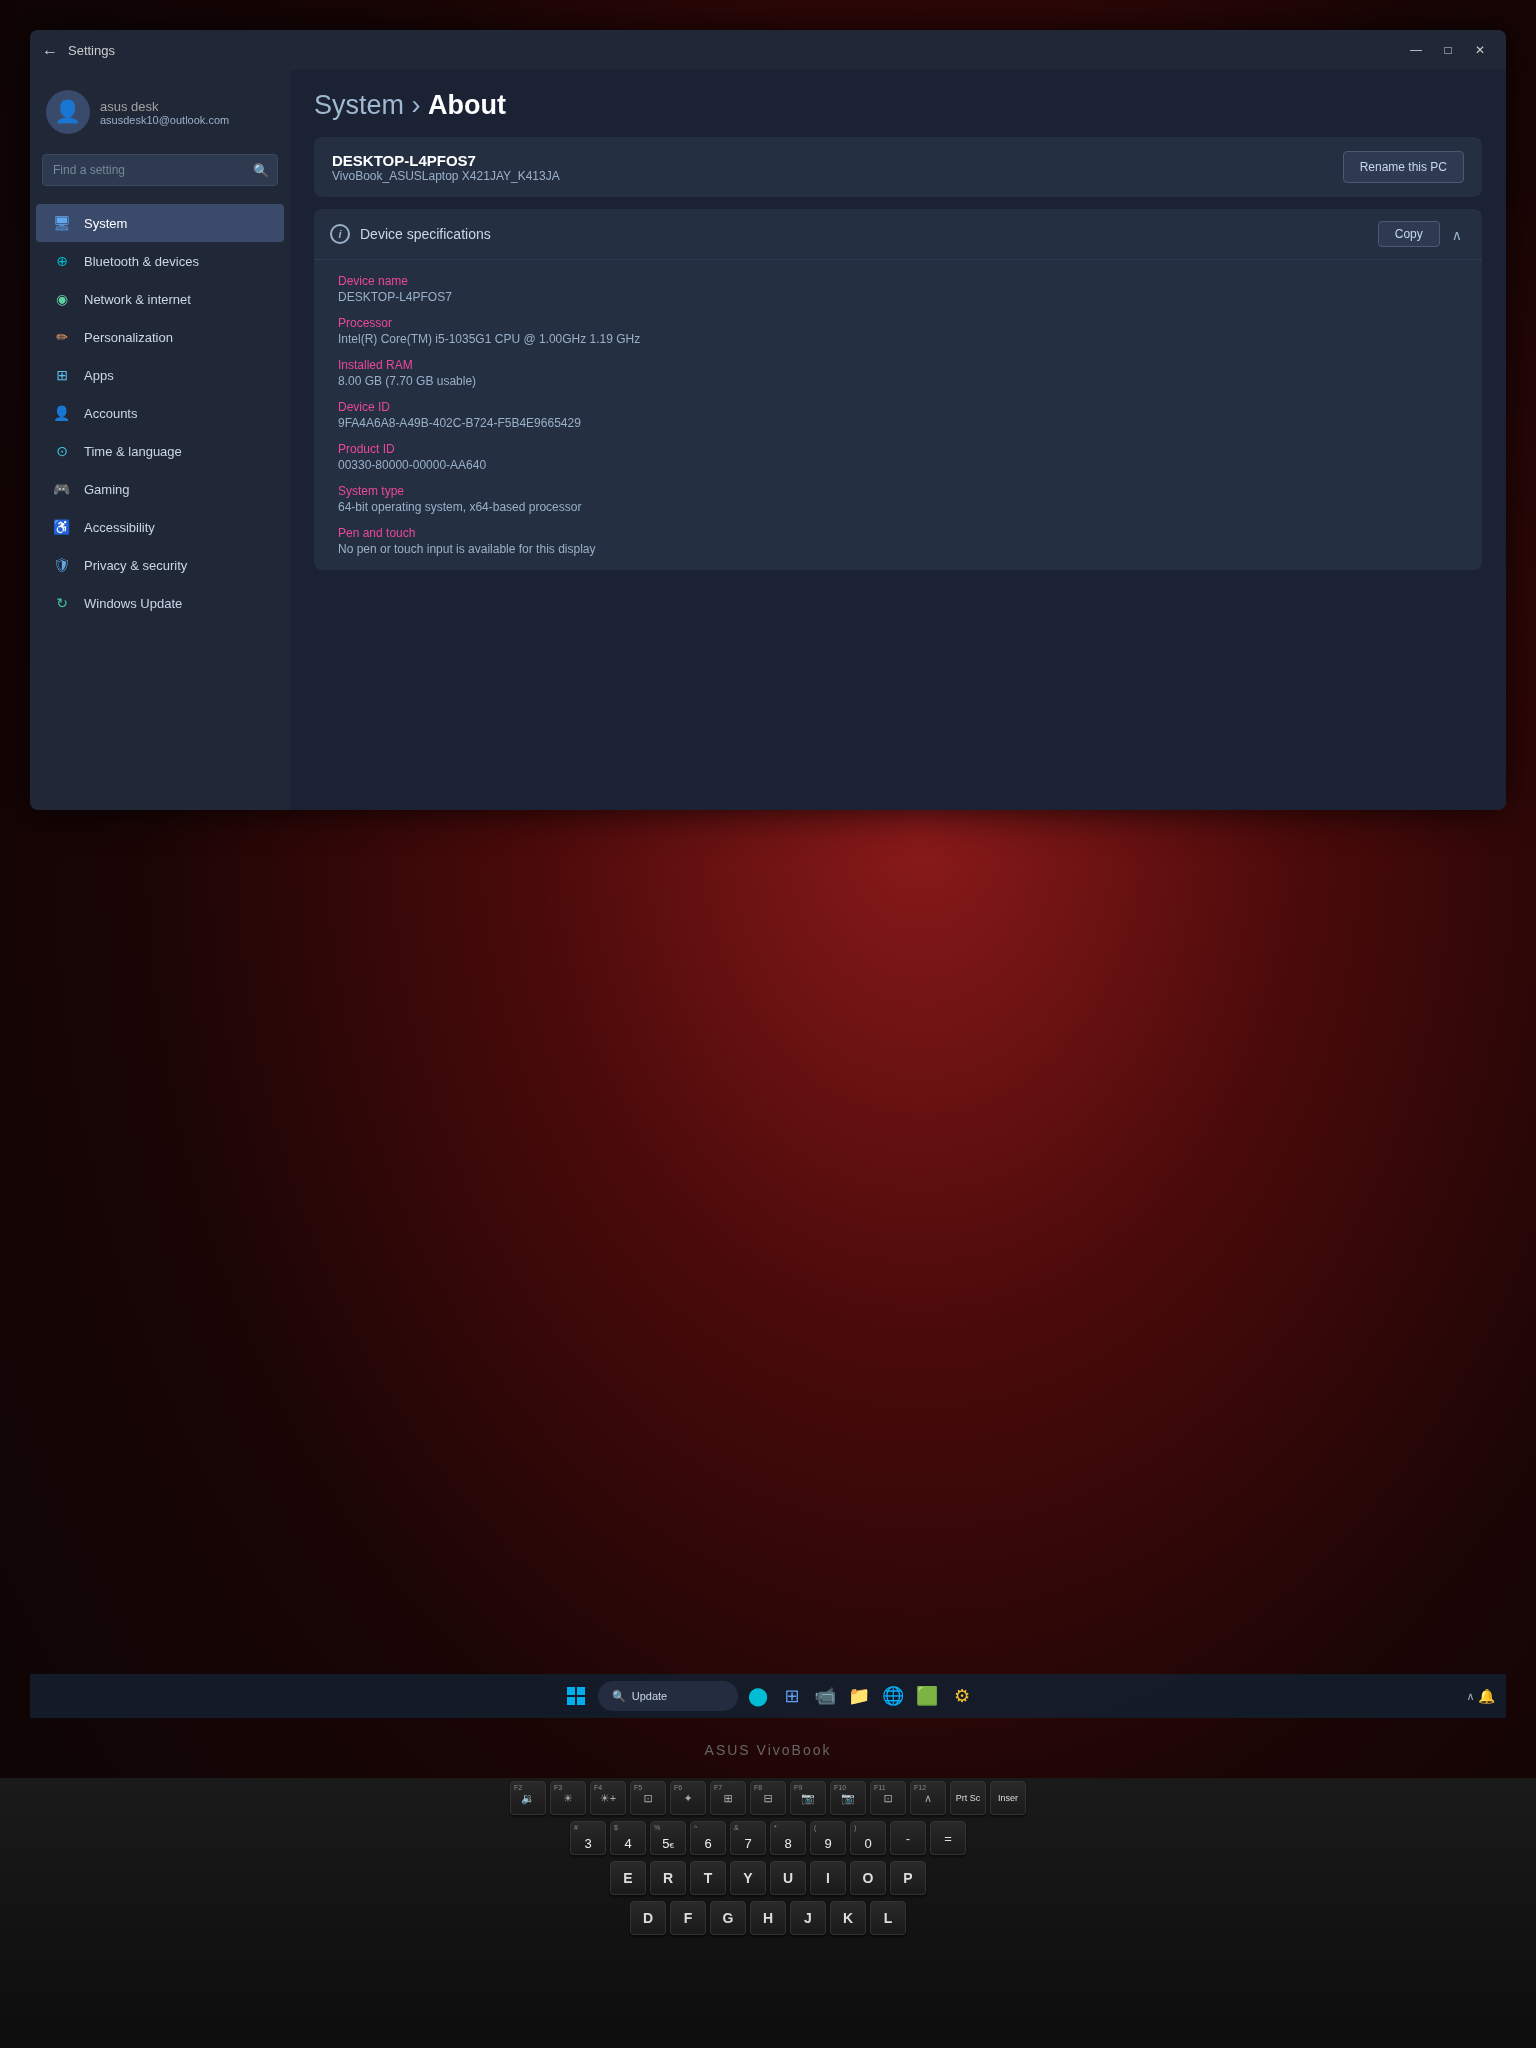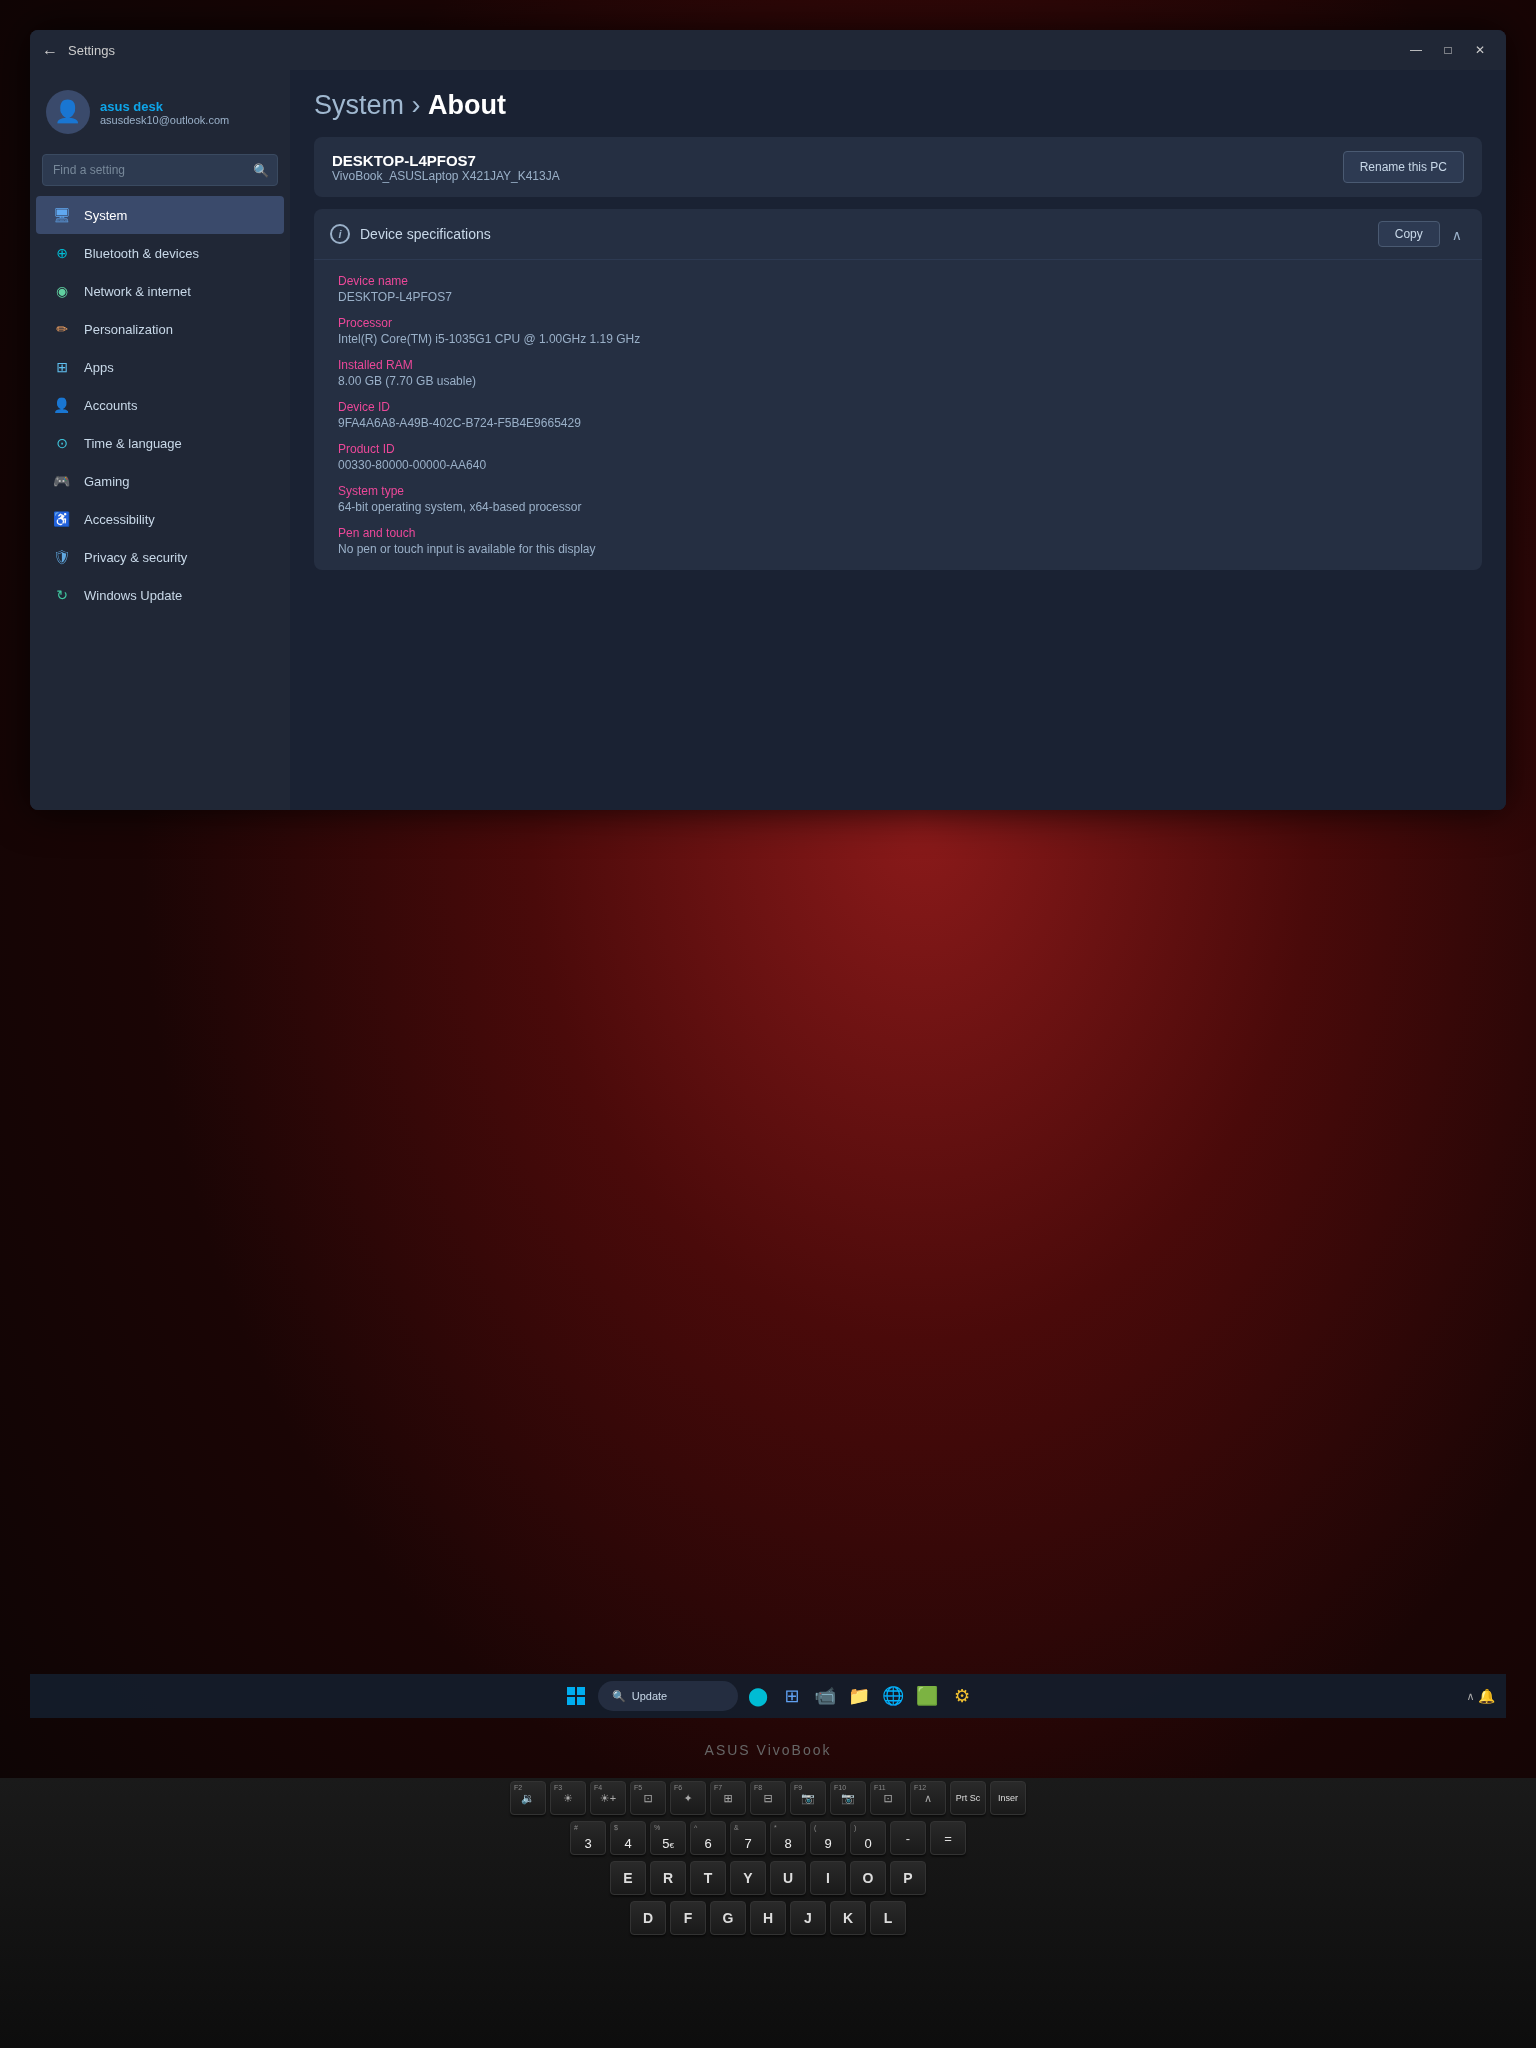--- a/index.html
+++ b/index.html
@@ -102,31 +102,31 @@
       background: #3a4a6b;
       display: flex;
       align-items: center;
       justify-content: center;
       color: #8ab0e0;
       font-size: 22px;
       flex-shrink: 0;
     }
     .user-info { flex: 1; min-width: 0; }
     .user-name {
-      color: #0ea5e9;
+      color: #a3a3a3;
       font-size: 13px;
-      font-weight: 700;
+      font-weight: 400;
     }
     .user-email {
       color: #9ab0c8;
       font-size: 11px;
     }
 
     .search-box {
-      margin: 4px 12px 10px;
+      margin: 4px 12px 18px;
       position: relative;
     }
     .search-input {
       width: 100%;
       height: 32px;
       background: #2d3a50;
       border: 1px solid #3a4a60;
       border-radius: 4px;
       color: #ccc;
       padding: 0 32px 0 10px;

